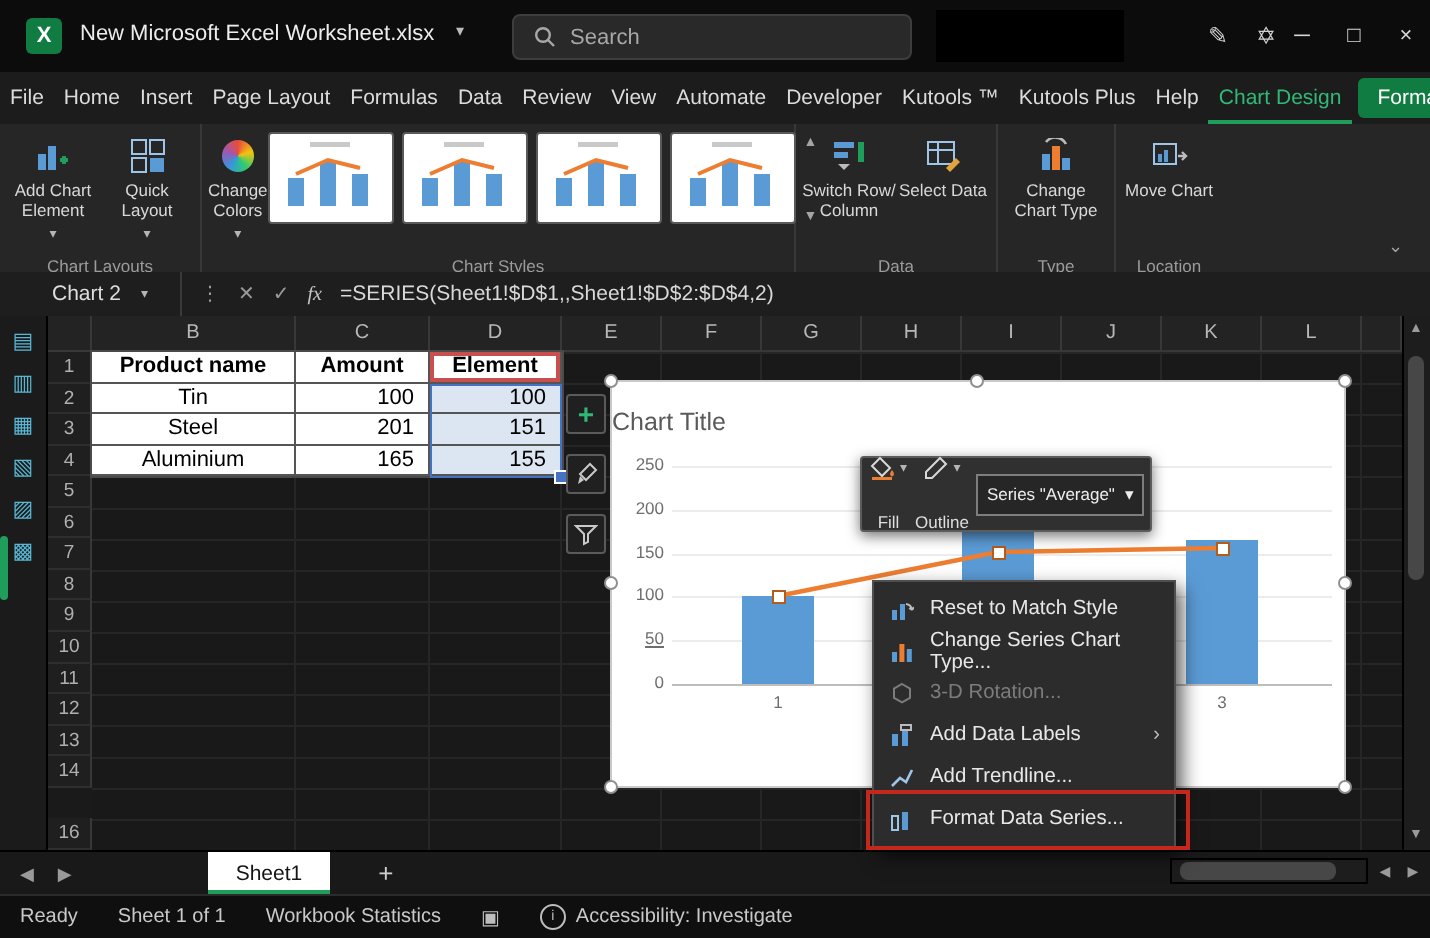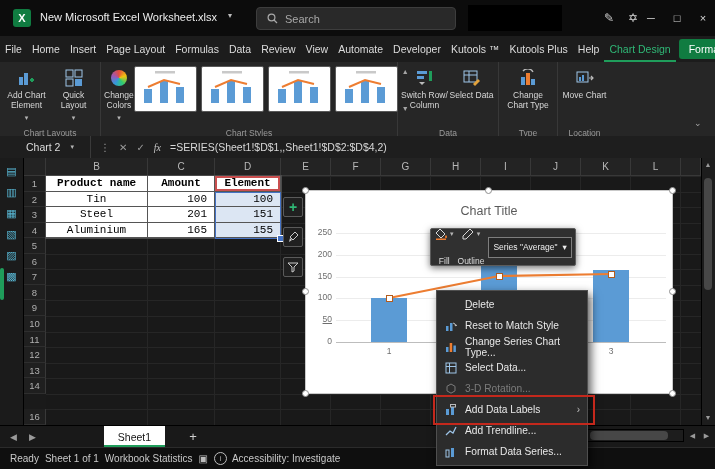--- a/index.html
+++ b/index.html
@@ -51,35 +51,35 @@
   .corner{position:absolute;left:24px;top:158px;width:22px;height:18px;background:#232323;border-right:1px solid #383838;border-bottom:1px solid #383838;box-sizing:border-box;}
   .colh{position:absolute;top:158px;height:18px;line-height:18px;text-align:center;font-size:10px;color:#b8b8b8;
       background:#232323;border-right:1px solid #383838;border-bottom:1px solid #383838;box-sizing:border-box;}
   .rowh{position:absolute;left:24px;width:22px;text-align:center;font-size:9.5px;color:#b0b0b0;background:#1f1f1f;
       border-bottom:1px solid #2e2e2e;border-right:1px solid #383838;box-sizing:border-box;line-height:15.5px;}
   .cells{position:absolute;left:46px;top:176px;width:655px;height:249px;background:#191919;
       background-image:repeating-linear-gradient(to bottom,#262626 0,#262626 1px,transparent 1px,transparent 15.56px);}
   .vline{position:absolute;top:176px;height:249px;width:1px;background:#262626;}
   
   .xtable{position:absolute;left:46px;top:176px;display:grid;grid-template-columns:102px 67px 66px;grid-auto-rows:15.56px;
-      font-family:Liberation Mono, monospace;font-size:11px;color:#000;outline:1px solid #4a4a4a;}
+      font-family:Liberation Sans, sans-serif;font-size:11px;color:#000;outline:1px solid #4a4a4a;}
   .xcell{background:#fff;border-right:1px solid #555;border-bottom:1px solid #555;display:flex;align-items:center;justify-content:center;box-sizing:border-box;}
   .xcell.num{justify-content:flex-end;padding-right:7px;}
   .xcell.hdr{font-weight:bold;}
   .xcell.blue{background:#dce6f3;}
   .d1red{box-shadow:inset 0 0 0 2px #c94f4f;}
   .blue-range{position:absolute;left:215px;top:191.5px;width:66px;height:47px;border:1.5px solid #4472c4;box-sizing:border-box;pointer-events:none;}
   .fill-handle{position:absolute;left:277px;top:235px;width:5px;height:5px;background:#4472c4;border:1px solid #fff;}
   
   .chbtn{position:absolute;left:283px;width:20px;height:20px;background:#202020;border:1px solid #5a5a5a;border-radius:2px;
       display:flex;align-items:center;justify-content:center;box-sizing:border-box;}
   
   .chart{position:absolute;left:305px;top:190px;width:366px;height:202px;background:#fff;border:1px solid #c9c9c9;box-sizing:content-box;}
   .handle{position:absolute;width:7px;height:7px;border-radius:50%;background:#fff;border:1px solid #8f8f8f;box-sizing:border-box;}
-  .ctitle{position:absolute;top:13px;left:0;right:0;text-align:center;color:#5a5a5a;font-size:12.5px;}
+  .ctitle{position:absolute;top:13px;left:0;right:0;text-align:left;color:#5a5a5a;font-size:12.5px;}
   .gl{position:absolute;left:30px;right:6px;height:1px;background:#ececec;}
   .gl.base{background:#bdbdbd;}
   .ytick{position:absolute;left:2px;width:24px;text-align:right;font-size:8.5px;color:#6e6e6e;}
   .xcat{position:absolute;top:155px;width:20px;text-align:center;font-size:8.5px;color:#6e6e6e;}
   .bar{position:absolute;width:36px;background:#5b9bd5;}
   .pm{position:absolute;width:7px;height:7px;background:#fff;border:1.5px solid #b35c1e;box-sizing:border-box;}
   
   .minibar{position:absolute;left:430px;top:228px;width:146px;height:38px;background:#303030;border:1px solid #5c5c5c;border-radius:2px;
       box-shadow:0 2px 7px rgba(0,0,0,.55);display:flex;align-items:center;padding:0 4px;gap:4px;z-index:6;box-sizing:border-box;}
   .mbtn{display:flex;flex-direction:column;align-items:center;font-size:8.5px;color:#ddd;gap:16px;}
@@ -105,21 +105,21 @@
   .harrow{position:absolute;top:429px;width:13px;height:13px;display:flex;align-items:center;justify-content:center;font-size:7px;color:#9a9a9a;}
   
   .sheetrow{position:absolute;left:0;top:425px;width:715px;height:22px;background:#191919;border-top:1px solid #000;
       display:flex;align-items:center;font-size:10.5px;box-sizing:border-box;}
   .snav{color:#9a9a9a;font-size:9px;}
   .sheettab{margin-left:68px;background:#ffffff;color:#141414;height:21px;display:flex;align-items:center;
       padding:0 14px;box-shadow:inset 0 -2px 0 #1f9d5b;}
   .addsheet{margin-left:24px;color:#cfcfcf;font-size:13px;}
   
   .status{position:absolute;left:0;top:447px;width:715px;height:22px;background:#0f0f0f;border-top:1px solid #2b2b2b;
-      display:flex;align-items:center;font-size:10px;color:#c9c9c9;padding-left:10px;gap:6px;box-sizing:border-box;}
+      display:flex;align-items:center;font-size:10px;color:#c9c9c9;padding-left:10px;gap:20px;box-sizing:border-box;}
   .sico{font-size:10px;color:#bdbdbd;}
   .acc{display:flex;align-items:center;gap:5px;}
   .acc-circle{width:11px;height:11px;border:1px solid #bdbdbd;border-radius:50%;font-size:7px;display:flex;align-items:center;justify-content:center;color:#bdbdbd;}
 </style>
 </head>
 <body>
 
 <div id="app">
 
   <div class="titlebar">
@@ -454,52 +454,38 @@
       <span>Outline</span>
     </div>
     <div class="series-select">
       <span>Series "Average"</span>
       <span class="chv">▾</span>
     </div>
   </div>
 
   <div class="cmenu">
     <div class="mitem">
-      <span class="micon"></span>
-      <span class="accel">Delete</span>
-    </div>
-    <div class="mitem">
       <span class="micon">
         <svg width="12" height="12" viewBox="0 0 12 12">
             <rect x="1" y="6" width="2.5" height="5" fill="#5b9bd5"></rect>
             <rect x="5" y="3" width="2.5" height="8" fill="#5b9bd5"></rect>
             <path d="M8 3 a3.5 3.5 0 0 1 3 3 m0 0 l-1.4 -1 m1.4 1 l1 -1.4" stroke="#bbb" fill="none"></path>
           </svg>
       </span>
       <span>Reset to Match Style</span>
     </div>
     <div class="mitem">
       <span class="micon">
         <svg width="12" height="12" viewBox="0 0 12 12">
             <rect x="1" y="6" width="2.5" height="5" fill="#5b9bd5"></rect>
             <rect x="4.7" y="2" width="2.5" height="9" fill="#ed7d31"></rect>
             <rect x="8.4" y="4.5" width="2.5" height="6.5" fill="#5b9bd5"></rect>
           </svg>
       </span>
       <span>Change Series Chart Type...</span>
-    </div>
-    <div class="mitem">
-      <span class="micon">
-        <svg width="12" height="12" viewBox="0 0 12 12">
-            <rect x="1" y="1" width="10" height="10" fill="none" stroke="#9ec5e8"></rect>
-            <line x1="1" y1="4.5" x2="11" y2="4.5" stroke="#9ec5e8"></line>
-            <line x1="4.5" y1="1" x2="4.5" y2="11" stroke="#9ec5e8"></line>
-          </svg>
-      </span>
-      <span>Select Data...</span>
     </div>
     <div class="mitem disabled">
       <span class="micon">
         <svg width="12" height="12" viewBox="0 0 12 12">
             <path d="M6 1 l4 2.3 v4.6 l-4 2.3 l-4 -2.3 v-4.6 z" fill="none" stroke="#7c7c7c"></path>
           </svg>
       </span>
       <span>3-D Rotation...</span>
     </div>
     <div class="mitem">

